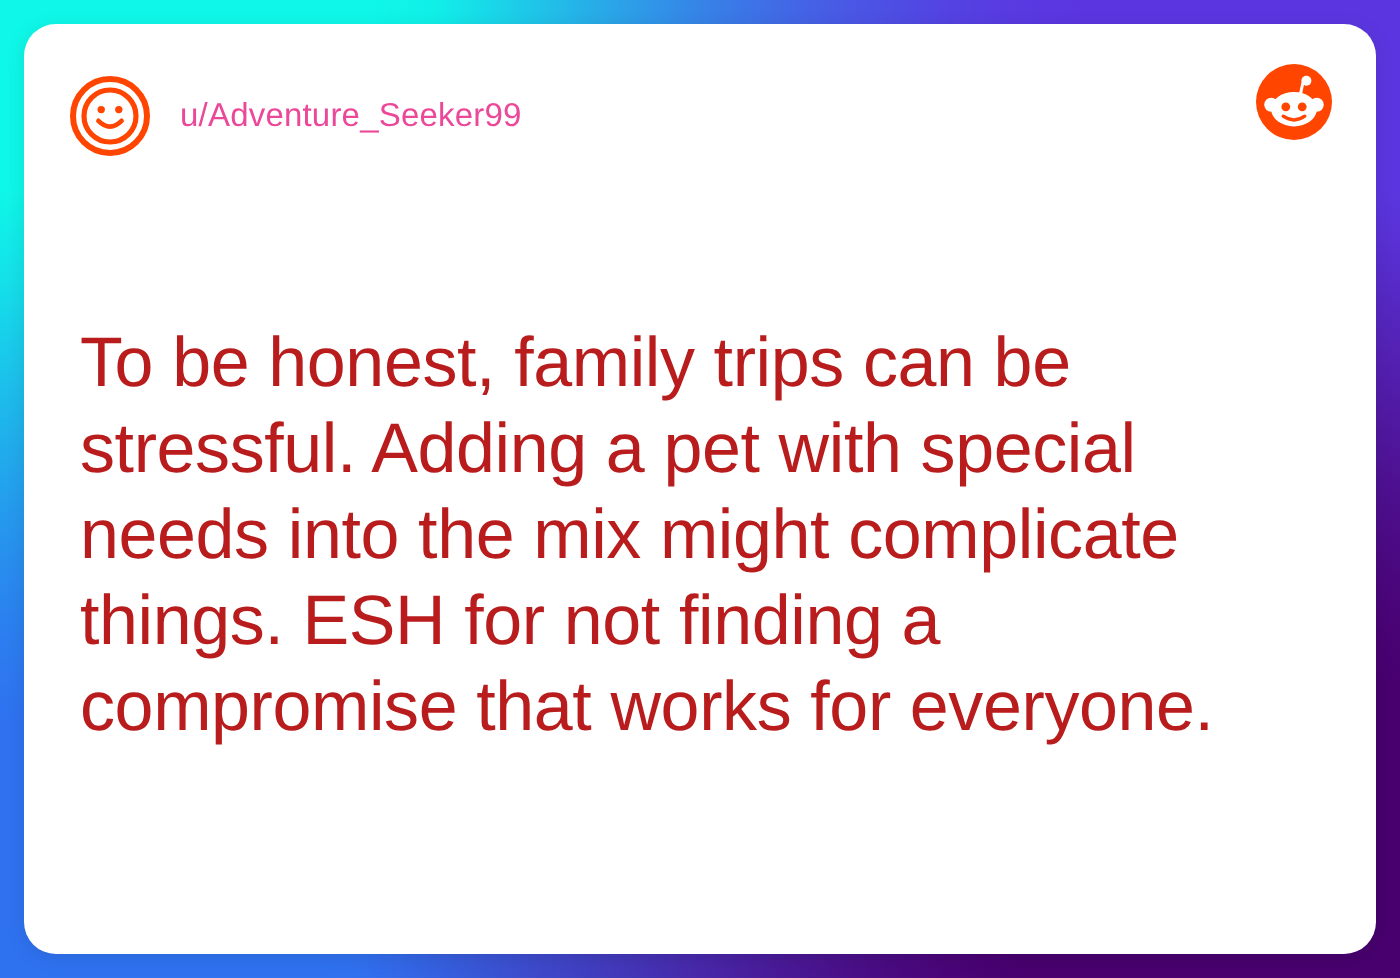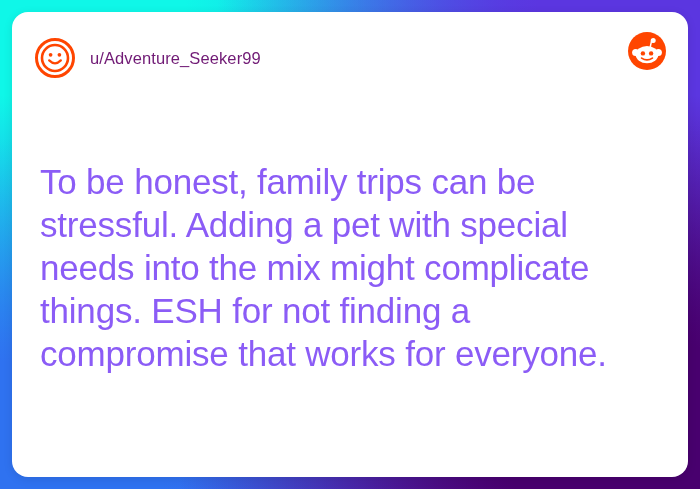--- a/index.html
+++ b/index.html
@@ -53,21 +53,21 @@
   .avatar {
     width: 42px;
     height: 42px;
     flex: 0 0 42px;
     display: block;
   }
 
   .username {
     margin-left: 14px;
     font-size: 16.5px;
-    color: #701a75;
+    color: #ec4899;
     letter-spacing: 0.1px;
     white-space: nowrap;
     font-family: "Liberation Sans", sans-serif;
   }
 
   .brand-logo {
     position: absolute;
     top: 0;
     right: 0;
     width: 38px;
@@ -76,21 +76,21 @@
   }
 
   
   .post-body {
     position: absolute;
     top: 148px;
     left: 28px;
     right: 26px;
     font-size: 35px;
     line-height: 43px;
-    color: #8b5cf6;
+    color: #b91c1c;
     font-weight: 300;
     letter-spacing: -0.2px;
     font-family: "Liberation Sans", sans-serif;
     white-space: pre-wrap;
   }
 </style>
 </head>
 <body>
 
 <div id="canvas">

